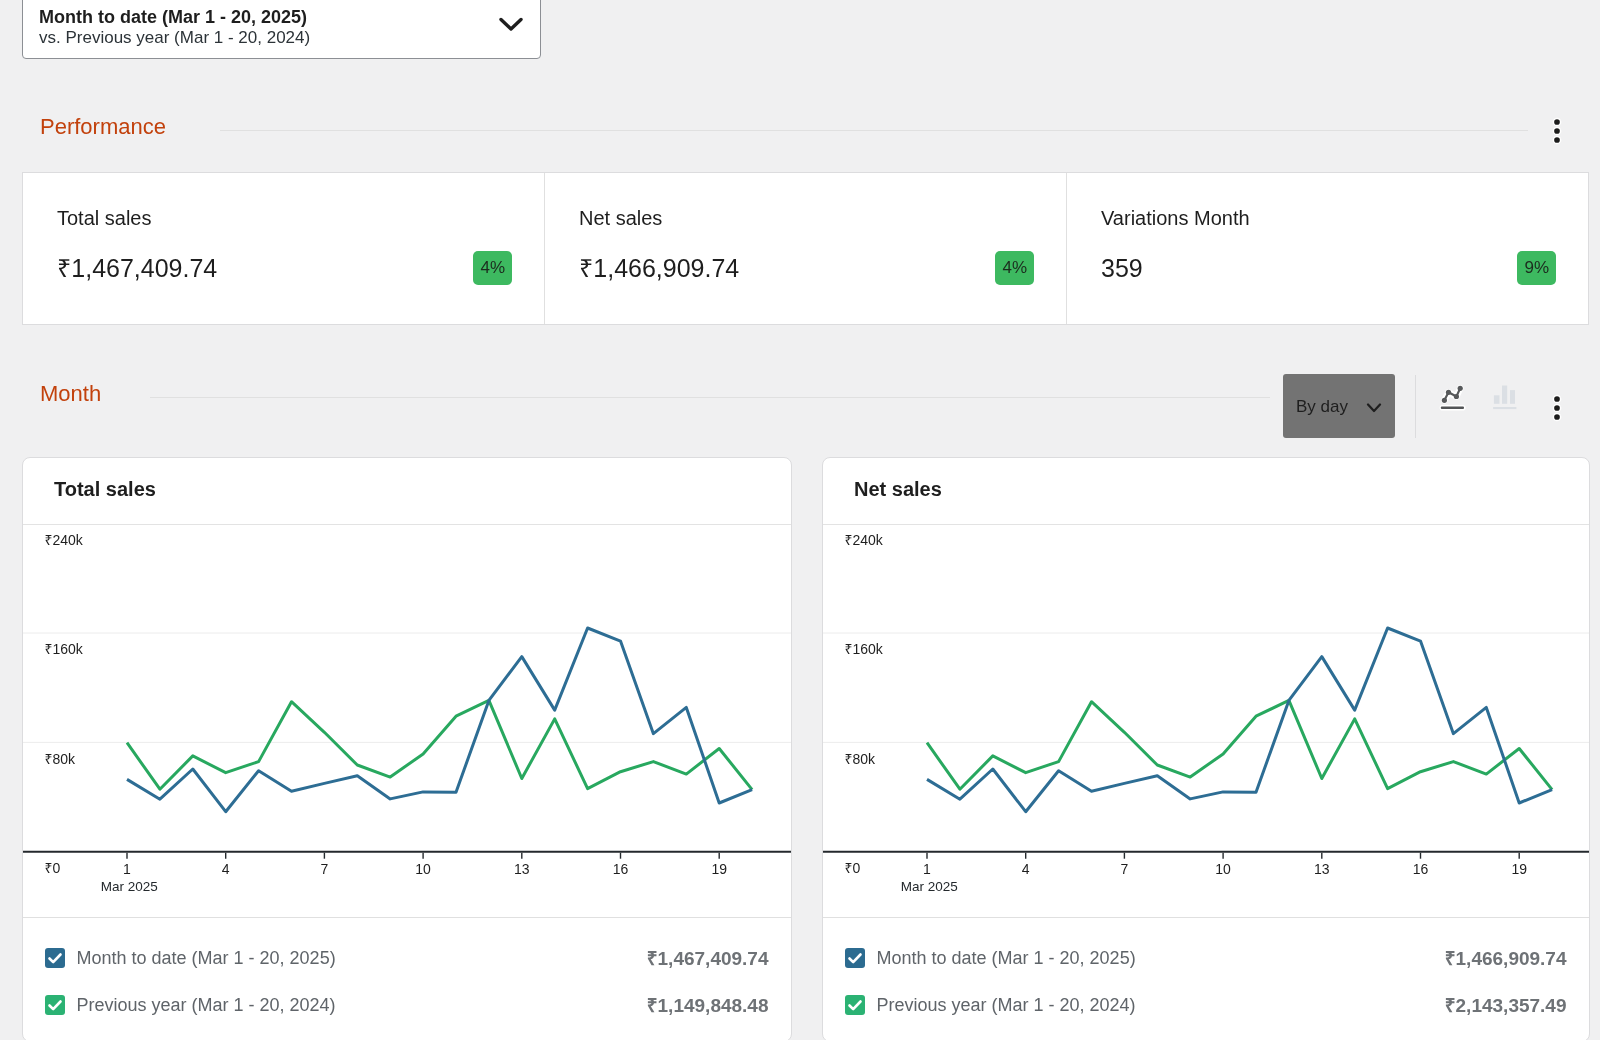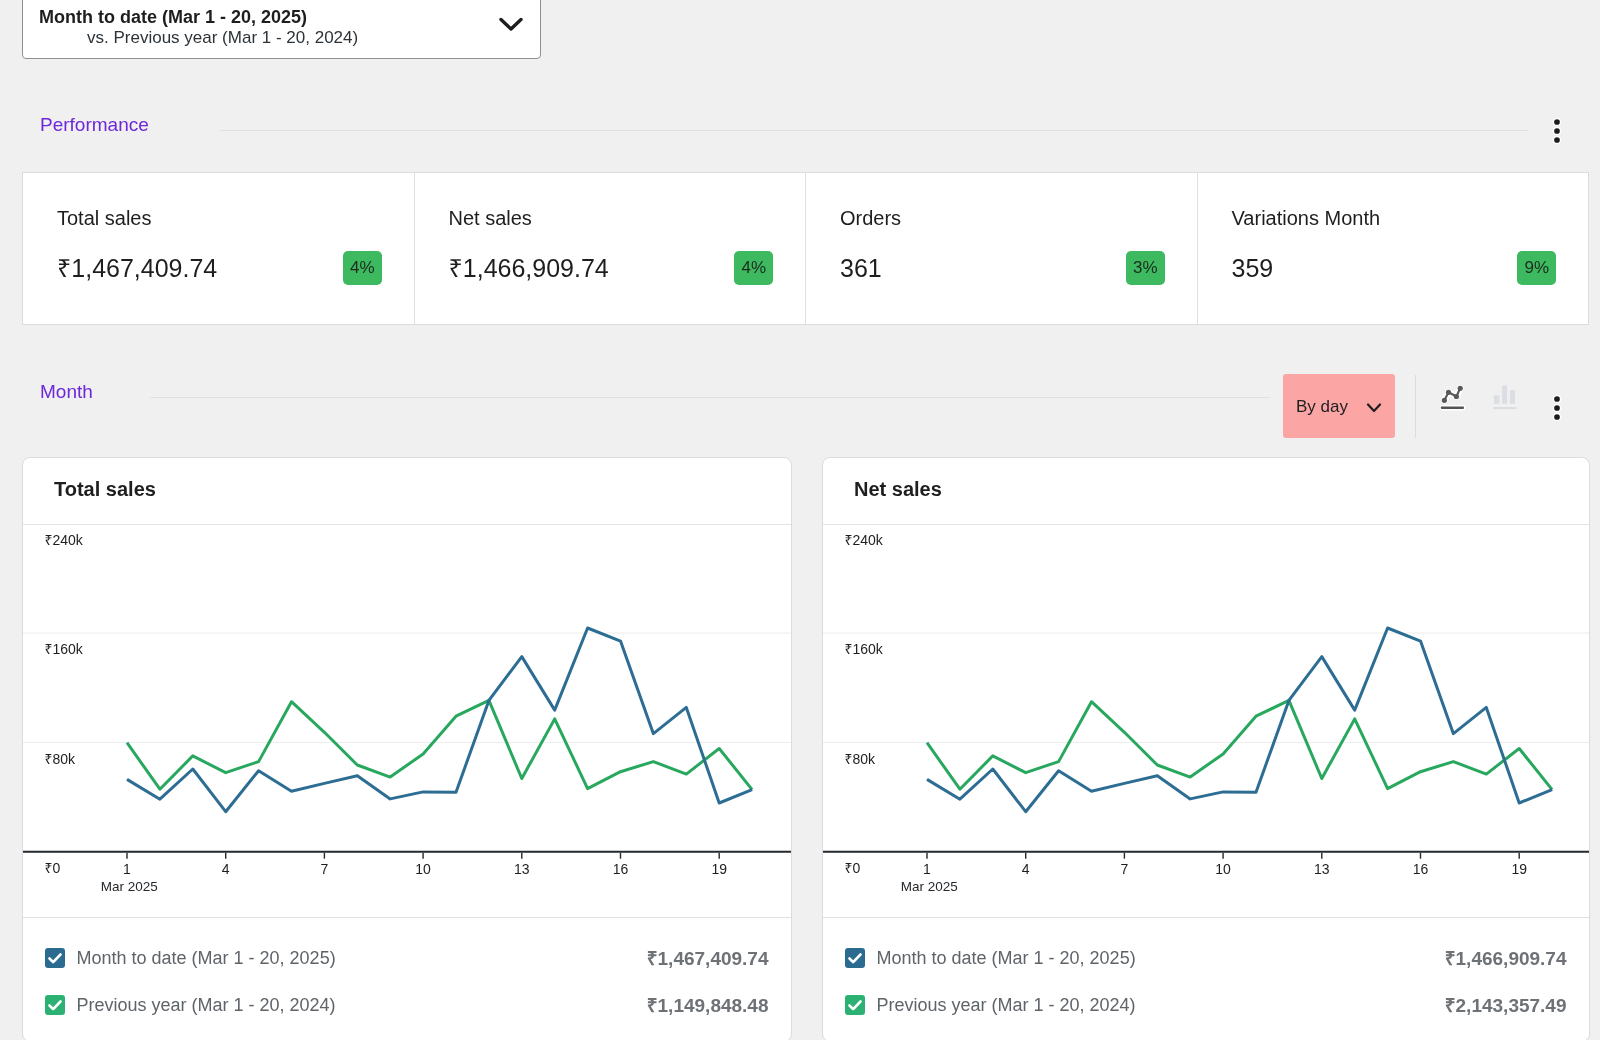--- a/index.html
+++ b/index.html
@@ -1,29 +1,29 @@
 <!DOCTYPE html>
 <html><head><meta charset="utf-8">
 <style>
 * { margin:0; padding:0; box-sizing:border-box; }
 html,body { width:1600px; height:1040px; background:#f0f0f1; font-family:"Liberation Sans", sans-serif; overflow:hidden; position:relative; }
 .abs { position:absolute; }
 .dd { position:absolute; left:22px; top:-5px; width:519px; height:64px; background:#fff; border:1px solid #8c8f94; border-radius:4px; padding:12px 16px 0 16px; }
 .dd .l1 { font-size:18px; font-weight:bold; color:#1e1e1e; line-height:19px; }
-.dd .l2 { font-size:17px; color:#2c3338; line-height:18.5px; margin-top:1.5px;margin-left:48px; }
+.dd .l2 { font-size:17px; color:#2c3338; line-height:18.5px; margin-top:1.5px; }
 .ddchev { position:absolute; right:16px; top:21px; }
-h2.sect { position:absolute; font-size:19px; font-weight:400; color:#6d28d9; }
+h2.sect { position:absolute; font-size:22px; font-weight:400; color:#c2410c; }
 .sline { position:absolute; height:1px; background:#e0e0e0; }
 .kebab { position:absolute; width:20px; height:30px; }
 .stats { position:absolute; left:22px; top:172px; width:1567px; height:153px; background:#fff; border:1px solid #dcdcde; display:flex; }
 .stat { flex:1 1 0; border-left:1px solid #e0e0e0; padding:33px 32px 0 34px; position:relative; }
 .slab { font-size:20px; color:#1e1e1e; line-height:24px; }
 .sval { font-size:25px; color:#1e1e1e; line-height:26px; position:absolute; left:34px; top:82px; }
 .badge { position:absolute; right:32px; top:78px; height:34px; line-height:34px; padding:0 7px; background:#3db960; border-radius:5px; font-size:17px; color:#1c2b1e; }
-.byday { position:absolute; left:1283px; top:374px; width:112px; height:64px; background:#fca5a5; border-radius:3px; }
+.byday { position:absolute; left:1283px; top:374px; width:112px; height:64px; background:#737373; border-radius:3px; }
 .byday span { position:absolute; left:13px; top:23px; font-size:17px; color:#1e1e1e; }
 .vsep { position:absolute; left:1415px; top:375px; width:1px; height:63px; background:#dcdcde; }
 .ccard { position:absolute; top:457px; height:585px; background:#fff; border:1px solid #dcdcde; border-radius:8px; }
 .ctitle { position:absolute; left:31px; top:20px; font-size:20px; font-weight:bold; color:#1e1e1e; }
 .chdiv { position:absolute; left:0; top:66px; width:100%; height:1px; background:#e3e3e3; }
 .plot { position:absolute; left:0; top:0; width:652px; height:480px; }
 .lgdiv { position:absolute; left:0; top:459px; width:100%; height:1px; background:#e0e0e0; }
 .lgrow { position:absolute; left:0; right:0; height:21px; }
 .cb { position:absolute; left:22px; top:0; width:20px; height:20px; border-radius:3px; }
 .lgl { position:absolute; left:53.5px; top:0; font-size:18px; color:#5f6469; line-height:21px; }
@@ -51,25 +51,20 @@
 <div class="stats">
 <div class="stat" style="border-left:none">
       <div class="slab">Total sales</div>
       <div class="sval">₹1,467,409.74</div>
       <div class="badge">4%</div>
     </div>
 <div class="stat">
       <div class="slab">Net sales</div>
       <div class="sval">₹1,466,909.74</div>
       <div class="badge">4%</div>
-    </div>
-<div class="stat">
-      <div class="slab">Orders</div>
-      <div class="sval">361</div>
-      <div class="badge">3%</div>
     </div>
 <div class="stat">
       <div class="slab">Variations Month</div>
       <div class="sval">359</div>
       <div class="badge">9%</div>
     </div>
 </div>
 
 <h2 class="sect" style="left:40px; top:381px;">Month</h2>
 <div class="sline" style="left:150px; top:397px; width:1120px;"></div>

